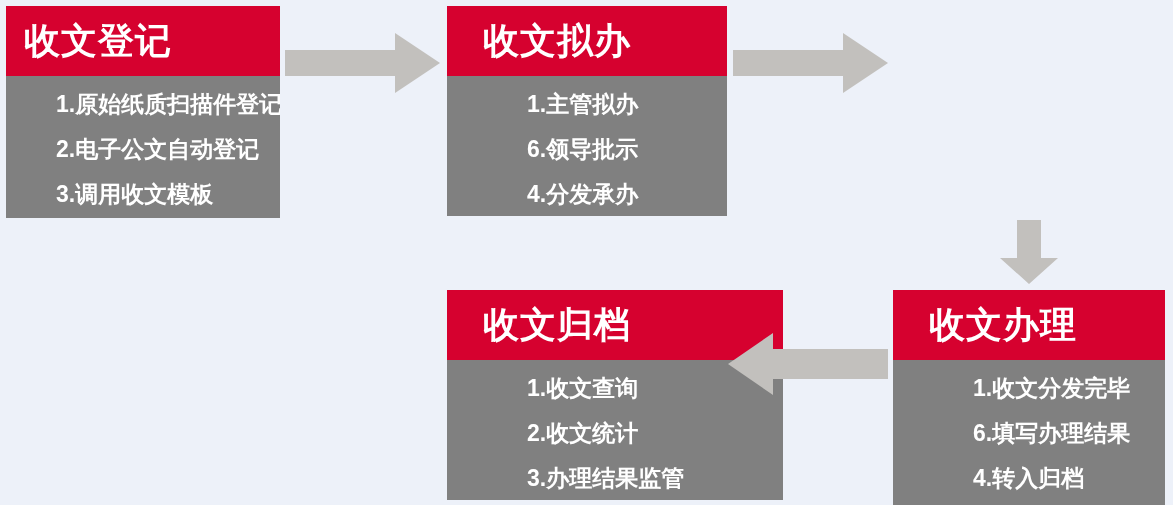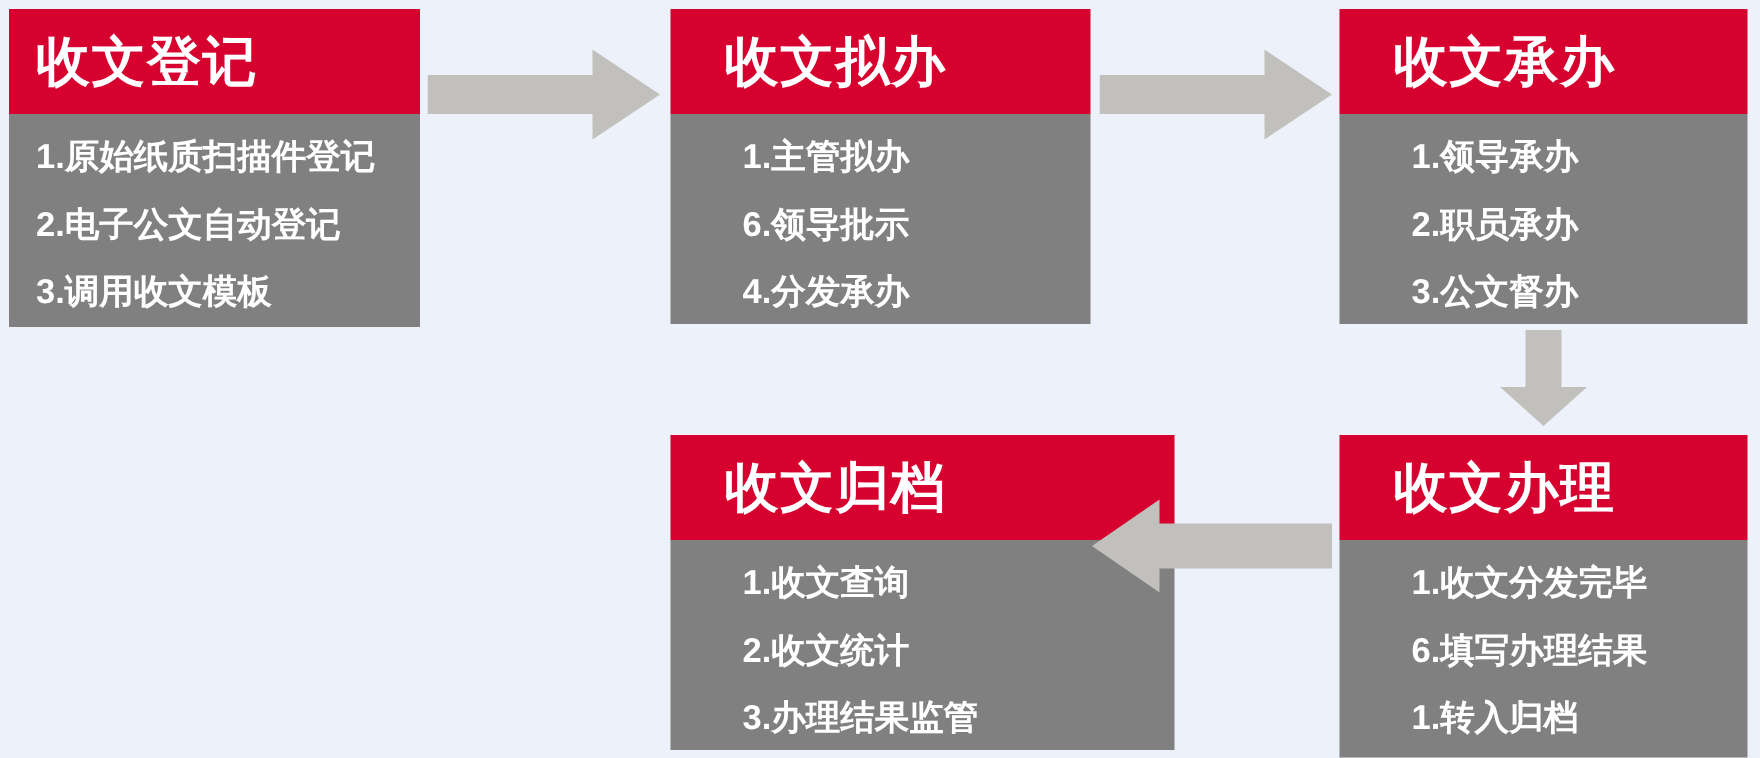--- a/index.html
+++ b/index.html
@@ -45,20 +45,21 @@
     padding:6px 4px 0 48px;
     overflow:hidden;
   }
   .pos-1 .node-body{padding-left:18px;}
   .node-body li{
     height:45px;
     display:flex;align-items:center;
     color:var(--text-white);
     font-size:23px;font-weight:bold;
     white-space:nowrap;
+    margin-left:32px;
   }
   .arrow{position:absolute;color:var(--arrow-gray);}
   .arrow svg{display:block;}
   .arrow-1{left:285px;top:33px;}
   .arrow-2{left:733px;top:33px;}
   .arrow-3{left:1000px;top:220px;}
   .arrow-4{left:728px;top:333px;}
 </style>
 </head>
 <body>
@@ -76,35 +77,27 @@
 
   <div class="node pos-2">
     <div class="node-header">收文拟办</div>
     <ul class="node-body">
       <li>1.主管拟办</li>
       <li>6.领导批示</li>
       <li>4.分发承办</li>
     </ul>
   </div>
 
-  <div class="node pos-3">
-    <div class="node-header">收文承办</div>
-    <ul class="node-body">
-      <li>1.领导承办</li>
-      <li>2.职员承办</li>
-      <li>3.公文督办</li>
-    </ul>
-  </div>
 
   <div class="node pos-4">
     <div class="node-header">收文办理</div>
     <ul class="node-body">
       <li>1.收文分发完毕</li>
       <li>6.填写办理结果</li>
-      <li>1.转入归档</li>
+      <li>4.转入归档</li>
     </ul>
   </div>
 
   <div class="node pos-5">
     <div class="node-header">收文归档</div>
     <ul class="node-body">
       <li>1.收文查询</li>
       <li>2.收文统计</li>
       <li>3.办理结果监管</li>
     </ul>

